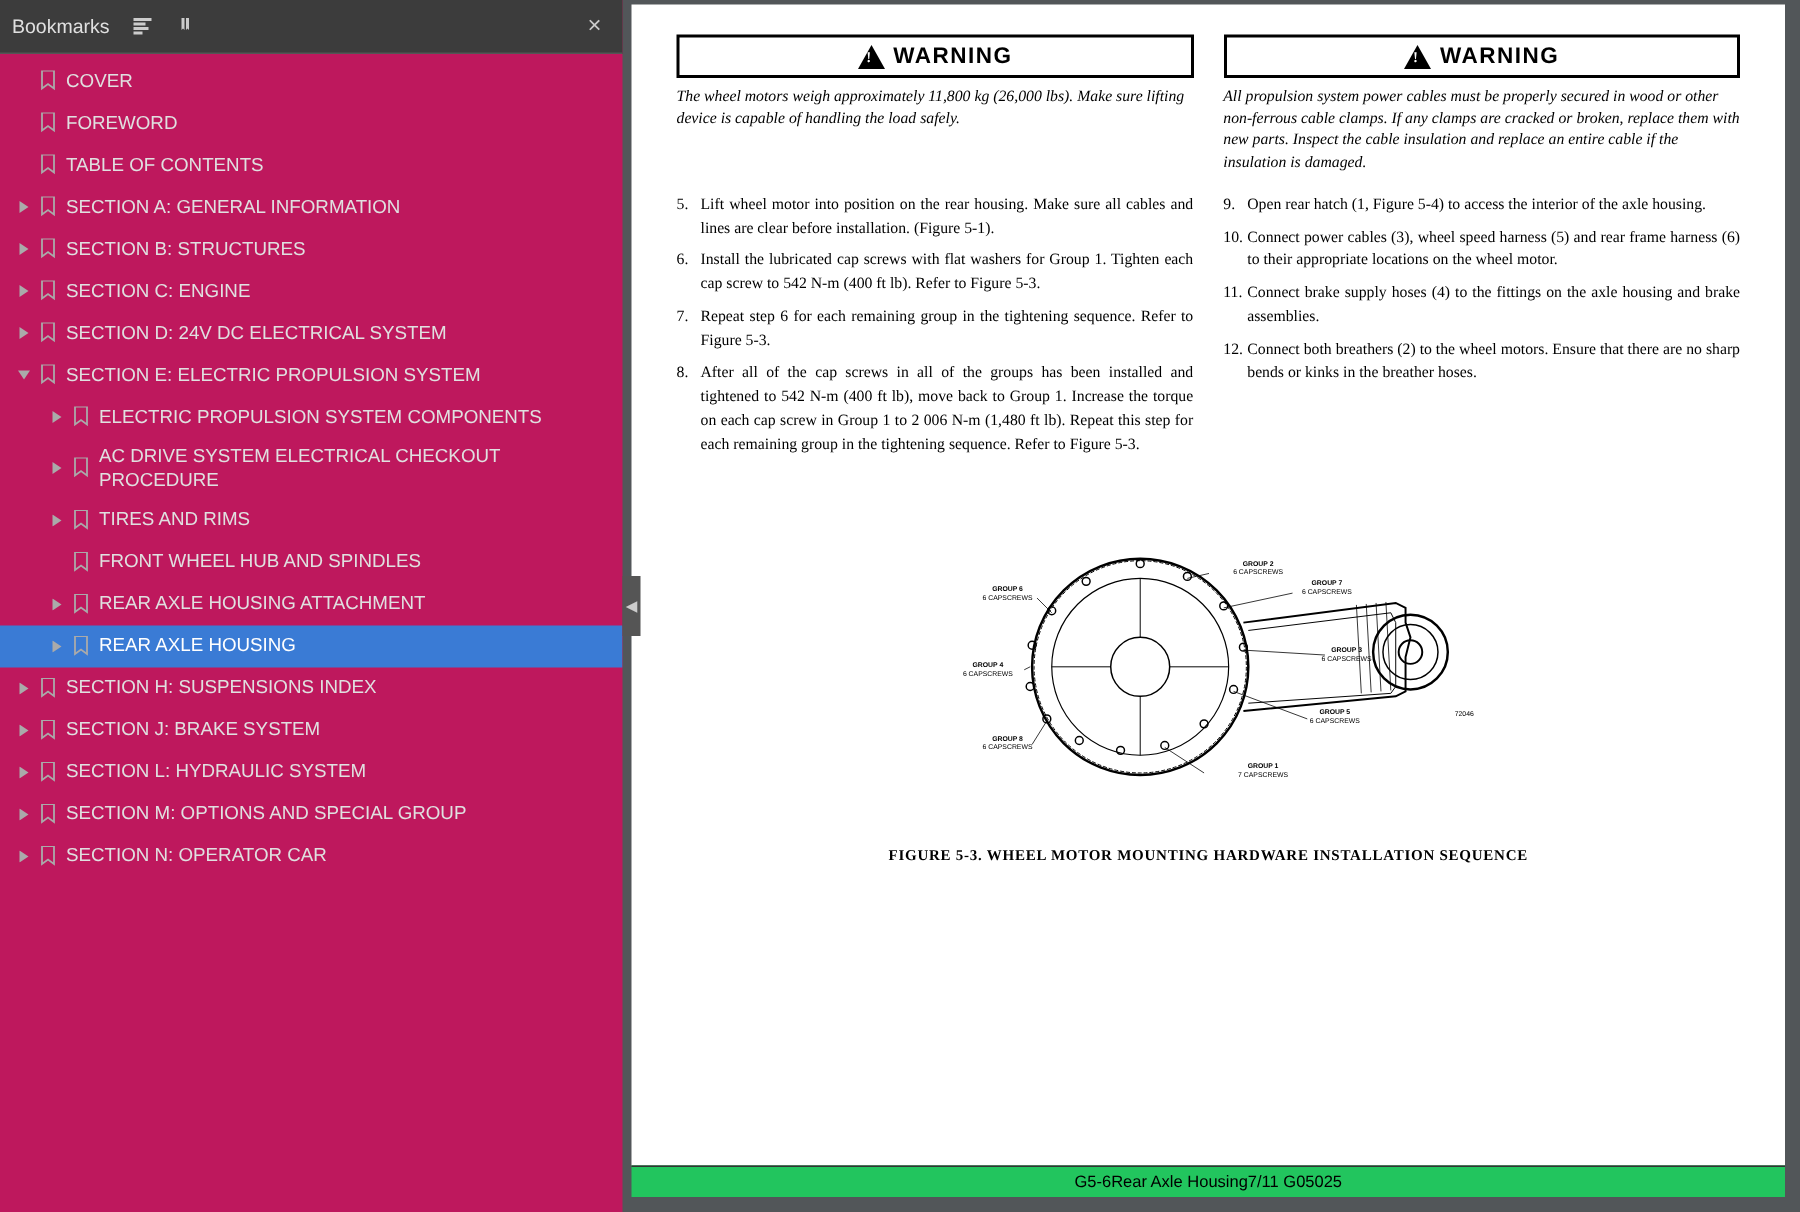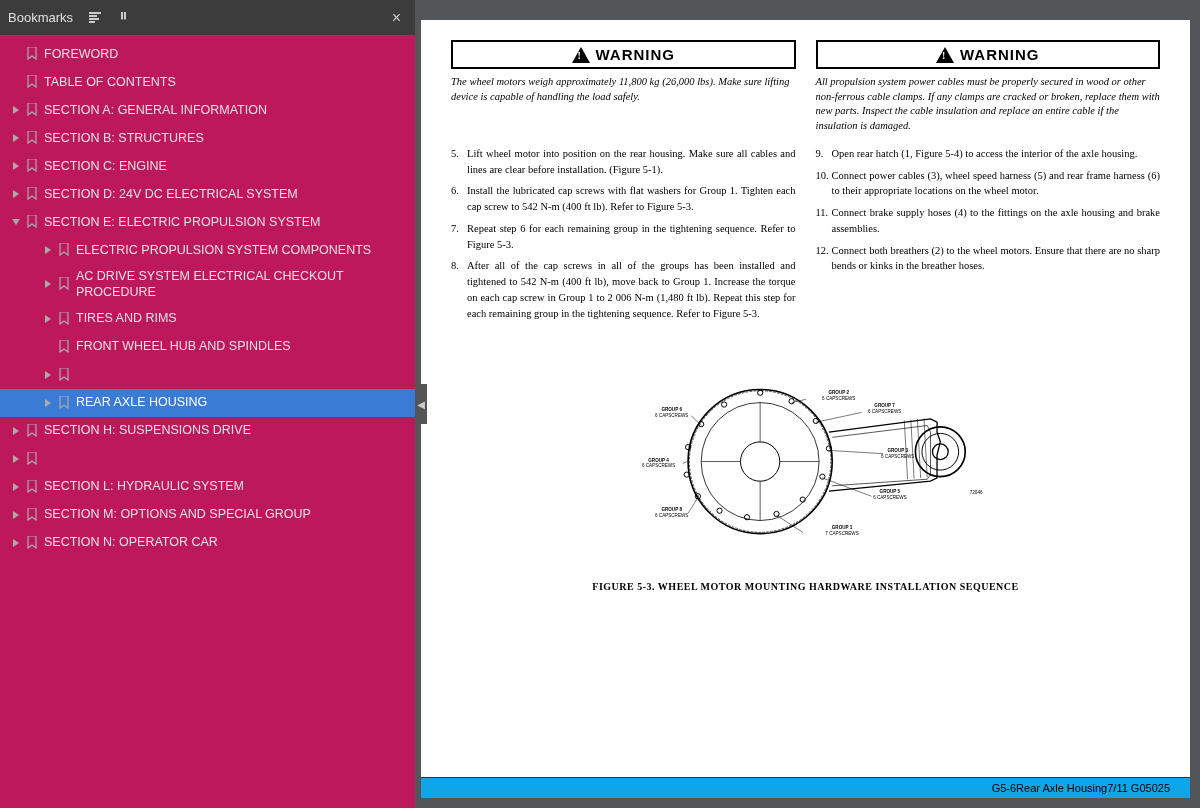--- a/index.html
+++ b/index.html
@@ -68,21 +68,21 @@
       padding: 4px 6px 4px 8px;
       cursor: pointer;
       color: #e0e0e0;
       font-size: 12.5px;
       min-height: 28px;
       user-select: none;
     }
     .bm-item.active { background: #3a7bd5; color: #fff; }
 
     .bm-indent-0 { padding-left: 8px; }
-    .bm-indent-1 { padding-left: 40px; }
+    .bm-indent-1 { padding-left: 30px; }
 
     .expand-arrow {
       width: 16px;
       min-width: 16px;
       font-size: 10px;
       color: #aaa;
       display: inline-flex;
       align-items: center;
       justify-content: center;
     }
@@ -105,21 +105,21 @@
       flex: 1;
       background: #525659;
       display: flex;
       flex-direction: column;
       overflow: hidden;
     }
 
     #page-content {
       flex: 1;
       background: white;
-      margin: 20px 10px 0 6px;
+      margin: 3px 10px 0 6px;
       overflow: hidden;
       display: flex;
       flex-direction: column;
     }
 
     #page-inner {
       flex: 1;
       overflow: hidden;
       padding: 20px 30px 10px 30px;
       font-size: 11px;
@@ -210,25 +210,25 @@
 
     .diagram-caption {
       font-size: 10px;
       font-weight: bold;
       text-align: center;
       margin-top: 4px;
       letter-spacing: 0.5px;
     }
 
     #page-footer {
-      background: #0ea5e9;
+      background: #22c55e;
       margin: 0 10px 10px 6px;
       border-top: 1px solid #333;
       display: flex;
-      justify-content: flex-end;
+      justify-content: center;
       padding: 4px 20px;
       font-size: 11px;
       font-family: Arial, sans-serif;
     }
 
     
     #collapse-handle {
       position: absolute;
       right: -12px;
       top: 50%;
@@ -270,20 +270,29 @@
         <svg width="16" height="16" viewBox="0 0 16 16" fill="currentColor">
             <path d="M4 2h2v8l-1-1-1 1V2z"></path>
             <path d="M7 2h2v8l-1-1-1 1V2z"></path>
           </svg>
       </button>
     </div>
     <button id="close-btn">×</button>
   </div>
 
   <div id="bookmark-list">
+  <div class="bm-item bm-indent-0">
+        <span class="expand-arrow"></span>
+        <span class="bookmark-icon">
+          <svg width="12" height="14" viewBox="0 0 12 14">
+            <path d="M2 0 h8 v12 l-4-3 -4 3 V0z" fill="none" stroke="#aaa" stroke-width="1.2"></path>
+          </svg>
+        </span>
+        <span class="bm-label">COVER</span>
+      </div>
       <div class="bm-item bm-indent-0">
         <span class="expand-arrow"></span>
         <span class="bookmark-icon">
           <svg width="12" height="14" viewBox="0 0 12 14">
             <path d="M2 0 h8 v12 l-4-3 -4 3 V0z" fill="none" stroke="#aaa" stroke-width="1.2"></path>
           </svg>
         </span>
         <span class="bm-label">FOREWORD</span>
       </div>
       <div class="bm-item bm-indent-0">
@@ -412,20 +421,21 @@
         <span class="expand-arrow">
           <svg width="8" height="8" viewBox="0 0 8 8">
             <polygon points="1,0 7,4 1,8" fill="#aaa"></polygon>
           </svg>
         </span>
         <span class="bookmark-icon">
           <svg width="12" height="14" viewBox="0 0 12 14">
             <path d="M2 0 h8 v12 l-4-3 -4 3 V0z" fill="none" stroke="#aaa" stroke-width="1.2"></path>
           </svg>
         </span>
+        <span class="bm-label">REAR AXLE HOUSING ATTACHMENT</span>
       </div>
       <div class="bm-item bm-indent-1 active">
         <span class="expand-arrow">
           <svg width="8" height="8" viewBox="0 0 8 8">
             <polygon points="1,0 7,4 1,8" fill="#aaa"></polygon>
           </svg>
         </span>
         <span class="bookmark-icon">
           <svg width="12" height="14" viewBox="0 0 12 14">
             <path d="M2 0 h8 v12 l-4-3 -4 3 V0z" fill="none" stroke="#aaa" stroke-width="1.2"></path>
@@ -437,33 +447,34 @@
         <span class="expand-arrow">
           <svg width="8" height="8" viewBox="0 0 8 8">
             <polygon points="1,0 7,4 1,8" fill="#aaa"></polygon>
           </svg>
         </span>
         <span class="bookmark-icon">
           <svg width="12" height="14" viewBox="0 0 12 14">
             <path d="M2 0 h8 v12 l-4-3 -4 3 V0z" fill="none" stroke="#aaa" stroke-width="1.2"></path>
           </svg>
         </span>
-        <span class="bm-label">SECTION H:  SUSPENSIONS DRIVE</span>
-      </div>
-      <div class="bm-item bm-indent-0">
-        <span class="expand-arrow">
-          <svg width="8" height="8" viewBox="0 0 8 8">
-            <polygon points="1,0 7,4 1,8" fill="#aaa"></polygon>
-          </svg>
-        </span>
-        <span class="bookmark-icon">
-          <svg width="12" height="14" viewBox="0 0 12 14">
-            <path d="M2 0 h8 v12 l-4-3 -4 3 V0z" fill="none" stroke="#aaa" stroke-width="1.2"></path>
-          </svg>
-        </span>
+        <span class="bm-label">SECTION H:  SUSPENSIONS INDEX</span>
+      </div>
+      <div class="bm-item bm-indent-0">
+        <span class="expand-arrow">
+          <svg width="8" height="8" viewBox="0 0 8 8">
+            <polygon points="1,0 7,4 1,8" fill="#aaa"></polygon>
+          </svg>
+        </span>
+        <span class="bookmark-icon">
+          <svg width="12" height="14" viewBox="0 0 12 14">
+            <path d="M2 0 h8 v12 l-4-3 -4 3 V0z" fill="none" stroke="#aaa" stroke-width="1.2"></path>
+          </svg>
+        </span>
+        <span class="bm-label">SECTION J: BRAKE SYSTEM</span>
       </div>
       <div class="bm-item bm-indent-0">
         <span class="expand-arrow">
           <svg width="8" height="8" viewBox="0 0 8 8">
             <polygon points="1,0 7,4 1,8" fill="#aaa"></polygon>
           </svg>
         </span>
         <span class="bookmark-icon">
           <svg width="12" height="14" viewBox="0 0 12 14">
             <path d="M2 0 h8 v12 l-4-3 -4 3 V0z" fill="none" stroke="#aaa" stroke-width="1.2"></path>

